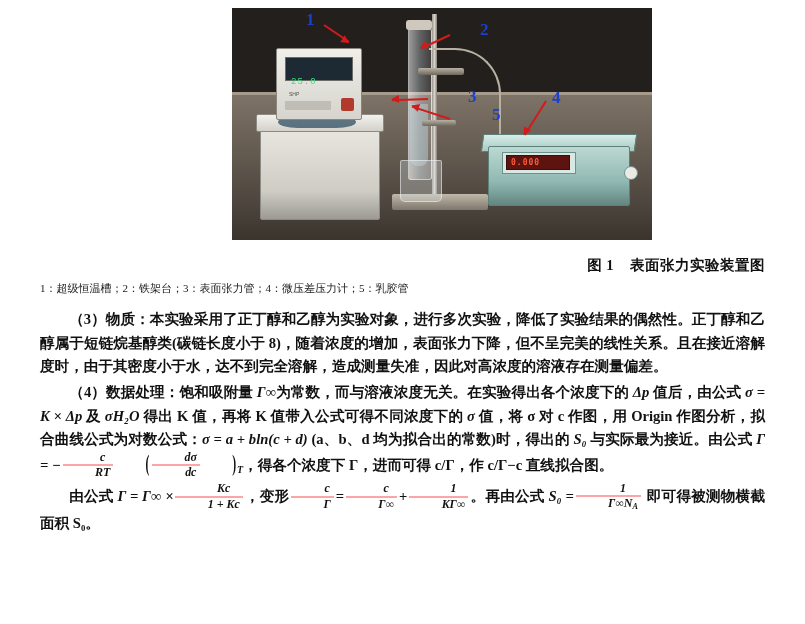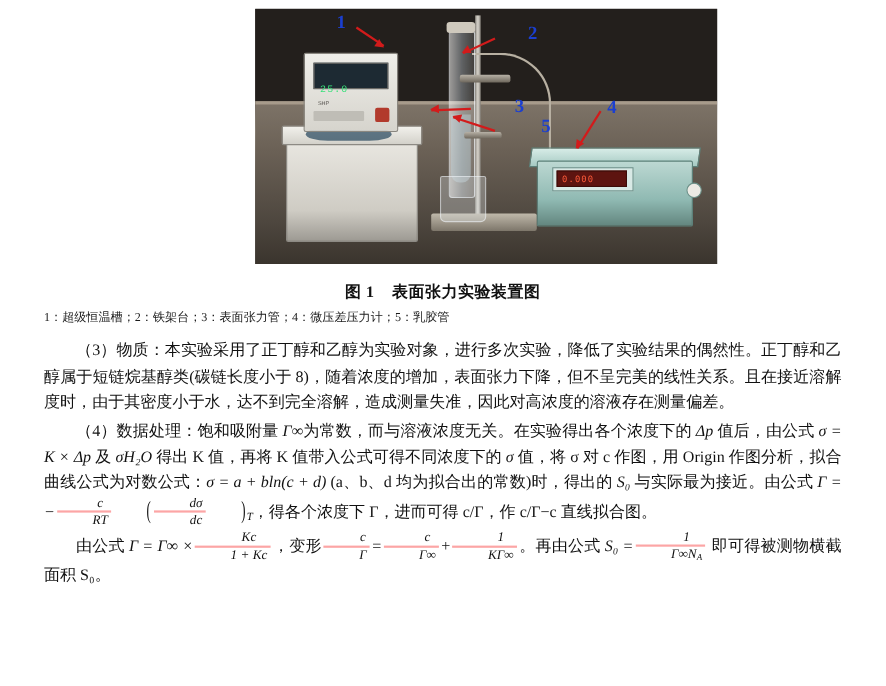--- a/index.html
+++ b/index.html
@@ -205,20 +205,21 @@
     background: #5d1410;
     border: 1px solid #3c0c09;
   }
   .mano-screen .seg {
     position: absolute;
     left: 4px; top: 2px;
     color: #ff5b3a;
     font-family: "DejaVu Sans Mono", monospace;
     font-size: 8px;
     letter-spacing: 1px;
+    font-weight: bold;
   }
   .mano-knob {
     position: absolute;
     right: 14px; top: 158px; width: 12px; height: 12px;
     background: #eceae4;
     border: 1px solid #6d918a;
     border-radius: 50%;
   }
 
   
@@ -240,21 +241,21 @@
     position: absolute;
     right: -1px;
     top: -4px;
     border-left: 8px solid #d21b1b;
     border-top: 4px solid transparent;
     border-bottom: 4px solid transparent;
   }
 
   
   .fig-caption {
-    text-align: center;
+    text-align: right;
     font-size: 14.5px;
     font-weight: 700;
     margin-top: 6px;
     letter-spacing: .5px;
   }
   .fig-caption .gap { display: inline-block; width: 16px; }
   .fig-legend {
     text-align: left;
     font-size: 11px;
     margin-top: 6px;
@@ -264,20 +265,21 @@
   
   .body-text {
     font-size: 14.6px;
     line-height: 1.62;
     text-align: justify;
     margin-top: 12px;
   }
   .body-text p {
     margin: 0 0 2px 0;
     text-indent: 2em;
+    font-weight: bold;
   }
   i.math { font-family: "Liberation Serif", serif; font-style: italic; }
   .sub { font-size: .68em; vertical-align: -0.28em; }
 
   
   .frac {
     display: inline-block;
     vertical-align: middle;
     text-align: center;
     font-size: .82em;

